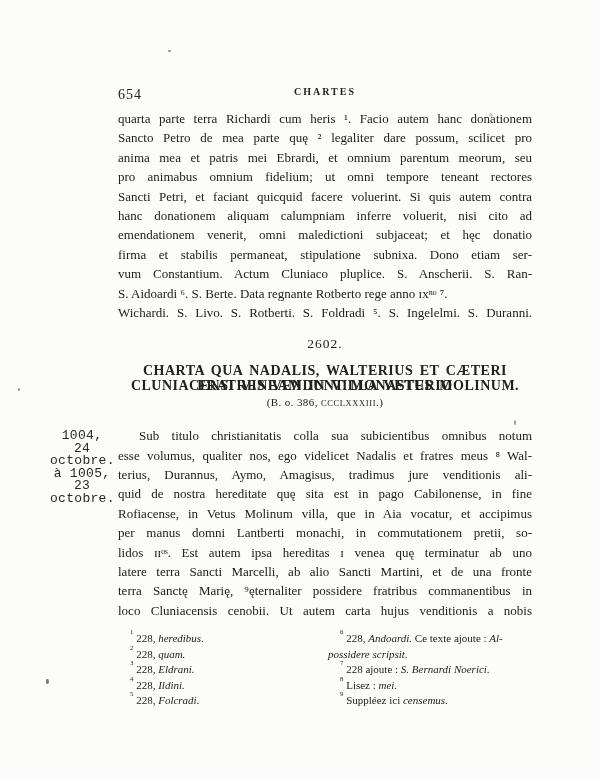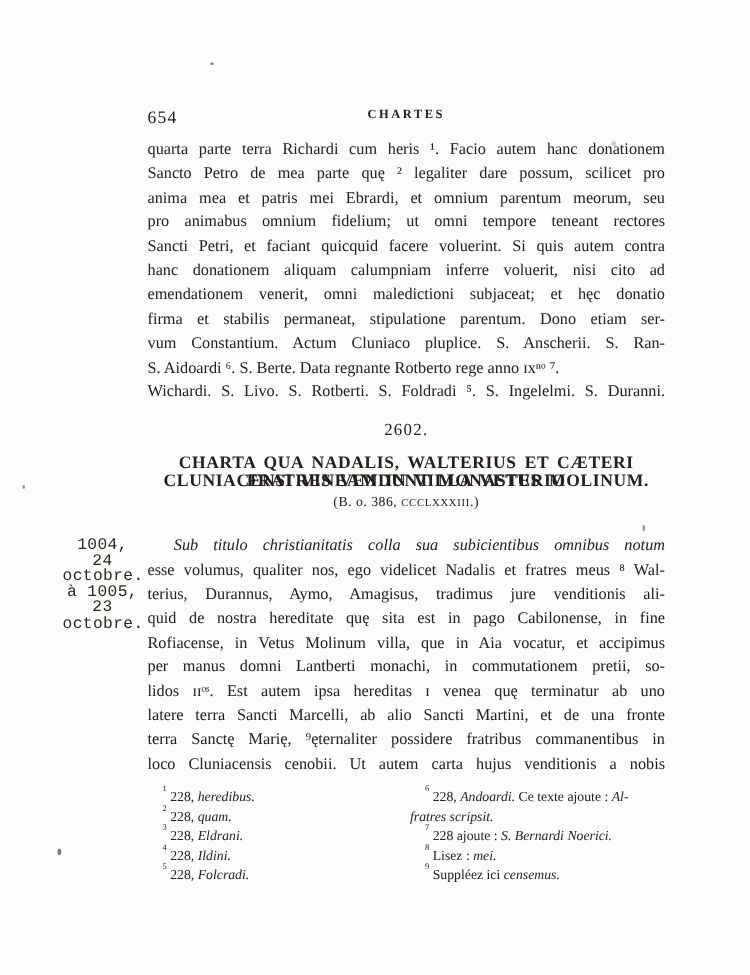--- a/index.html
+++ b/index.html
@@ -16,21 +16,21 @@
   .running-title { display:block; text-align:center; font-size:10px; font-weight:bold; letter-spacing:2px; }
 
   .para { margin:0; }
   .para1 { margin-top:6px; }
   .line {
     font-size:13px; line-height:19.4px; height:19.4px;
     text-align:justify; text-align-last:justify;
     white-space:normal; overflow:visible;
   }
   .line.short { text-align-last:left; }
-  .line.indent { text-indent:21px;font-style:italic; }
+  .line.indent { text-indent:21px; }
 
   .sec-num { margin-top:13px; text-align:center; font-size:13.5px; letter-spacing:1px; height:17px; line-height:17px; }
 
   .heading { margin-top:11px; }
   .heading .hline {
     text-align:center; font-size:14px; font-weight:bold;
     letter-spacing:0.5px; word-spacing:2.5px; line-height:15px; height:15px;
   }
   .source { margin-top:2px; text-align:center; font-size:11px; height:14px; line-height:14px; letter-spacing:0.4px; }
   .source .sc { text-transform:uppercase; font-size:8.5px; letter-spacing:0.6px; }
@@ -87,21 +87,21 @@
     </div>
 
     <div class="para para1">
       <div class="line">quarta parte terra Richardi cum heris ¹. Facio autem hanc donationem</div>
       <div class="line">Sancto Petro de mea parte quę ² legaliter dare possum, scilicet pro</div>
       <div class="line">anima mea et patris mei Ebrardi, et omnium parentum meorum, seu</div>
       <div class="line">pro animabus omnium fidelium; ut omni tempore teneant rectores</div>
       <div class="line">Sancti Petri, et faciant quicquid facere voluerint. Si quis autem contra</div>
       <div class="line">hanc donationem aliquam calumpniam inferre voluerit, nisi cito ad</div>
       <div class="line">emendationem venerit, omni maledictioni subjaceat; et hęc donatio</div>
-      <div class="line">firma et stabilis permaneat, stipulatione parentum. Dono etiam ser-</div>
+      <div class="line">firma et stabilis permaneat, stipulatione subnixa. Dono etiam ser-</div>
       <div class="line">vum Constantium. Actum Cluniaco pluplice. S. Anscherii. S. Ran-</div>
       <div class="line short">S. Aidoardi ⁶. S. Berte. Data regnante Rotberto rege anno ɪxⁿᵒ ⁷.</div>
       <div class="line">Wichardi. S. Livo. S. Rotberti. S. Foldradi ⁵. S. Ingelelmi. S. Duranni.</div>
     </div>
 
     <div class="sec-num">2602.</div>
 
     <div class="heading">
       <div class="hline">CHARTA QUA NADALIS, WALTERIUS ET CÆTERI FRATRES VENDUNT MONASTERIO</div>
       <div class="hline">CLUNIACENSI VINEAM IN VILLA VETUS MOLINUM.</div>
@@ -125,21 +125,21 @@
     <div class="footnotes">
       <div class="fncol left">
         <div class="fnline ind"><sup>1</sup> 228, <i>heredibus.</i></div>
         <div class="fnline ind"><sup>2</sup> 228, <i>quam.</i></div>
         <div class="fnline ind"><sup>3</sup> 228, <i>Eldrani.</i></div>
         <div class="fnline ind"><sup>4</sup> 228, <i>Ildini.</i></div>
         <div class="fnline ind"><sup>5</sup> 228, <i>Folcradi.</i></div>
       </div>
       <div class="fncol right">
         <div class="fnline ind"><sup>6</sup> 228, <i>Andoardi.</i> Ce texte ajoute : <i>Al-</i></div>
-        <div class="fnline"><i>fratres scripsit.</i></div>
+        <div class="fnline"><i>possidere scripsit.</i></div>
         <div class="fnline ind"><sup>7</sup> 228 ajoute : <i>S. Bernardi Noerici.</i></div>
         <div class="fnline ind"><sup>8</sup> Lisez : <i>mei.</i></div>
         <div class="fnline ind"><sup>9</sup> Suppléez ici <i>censemus.</i></div>
       </div>
     </div>
 
   </div>
 </div>
 
 </body></html>

